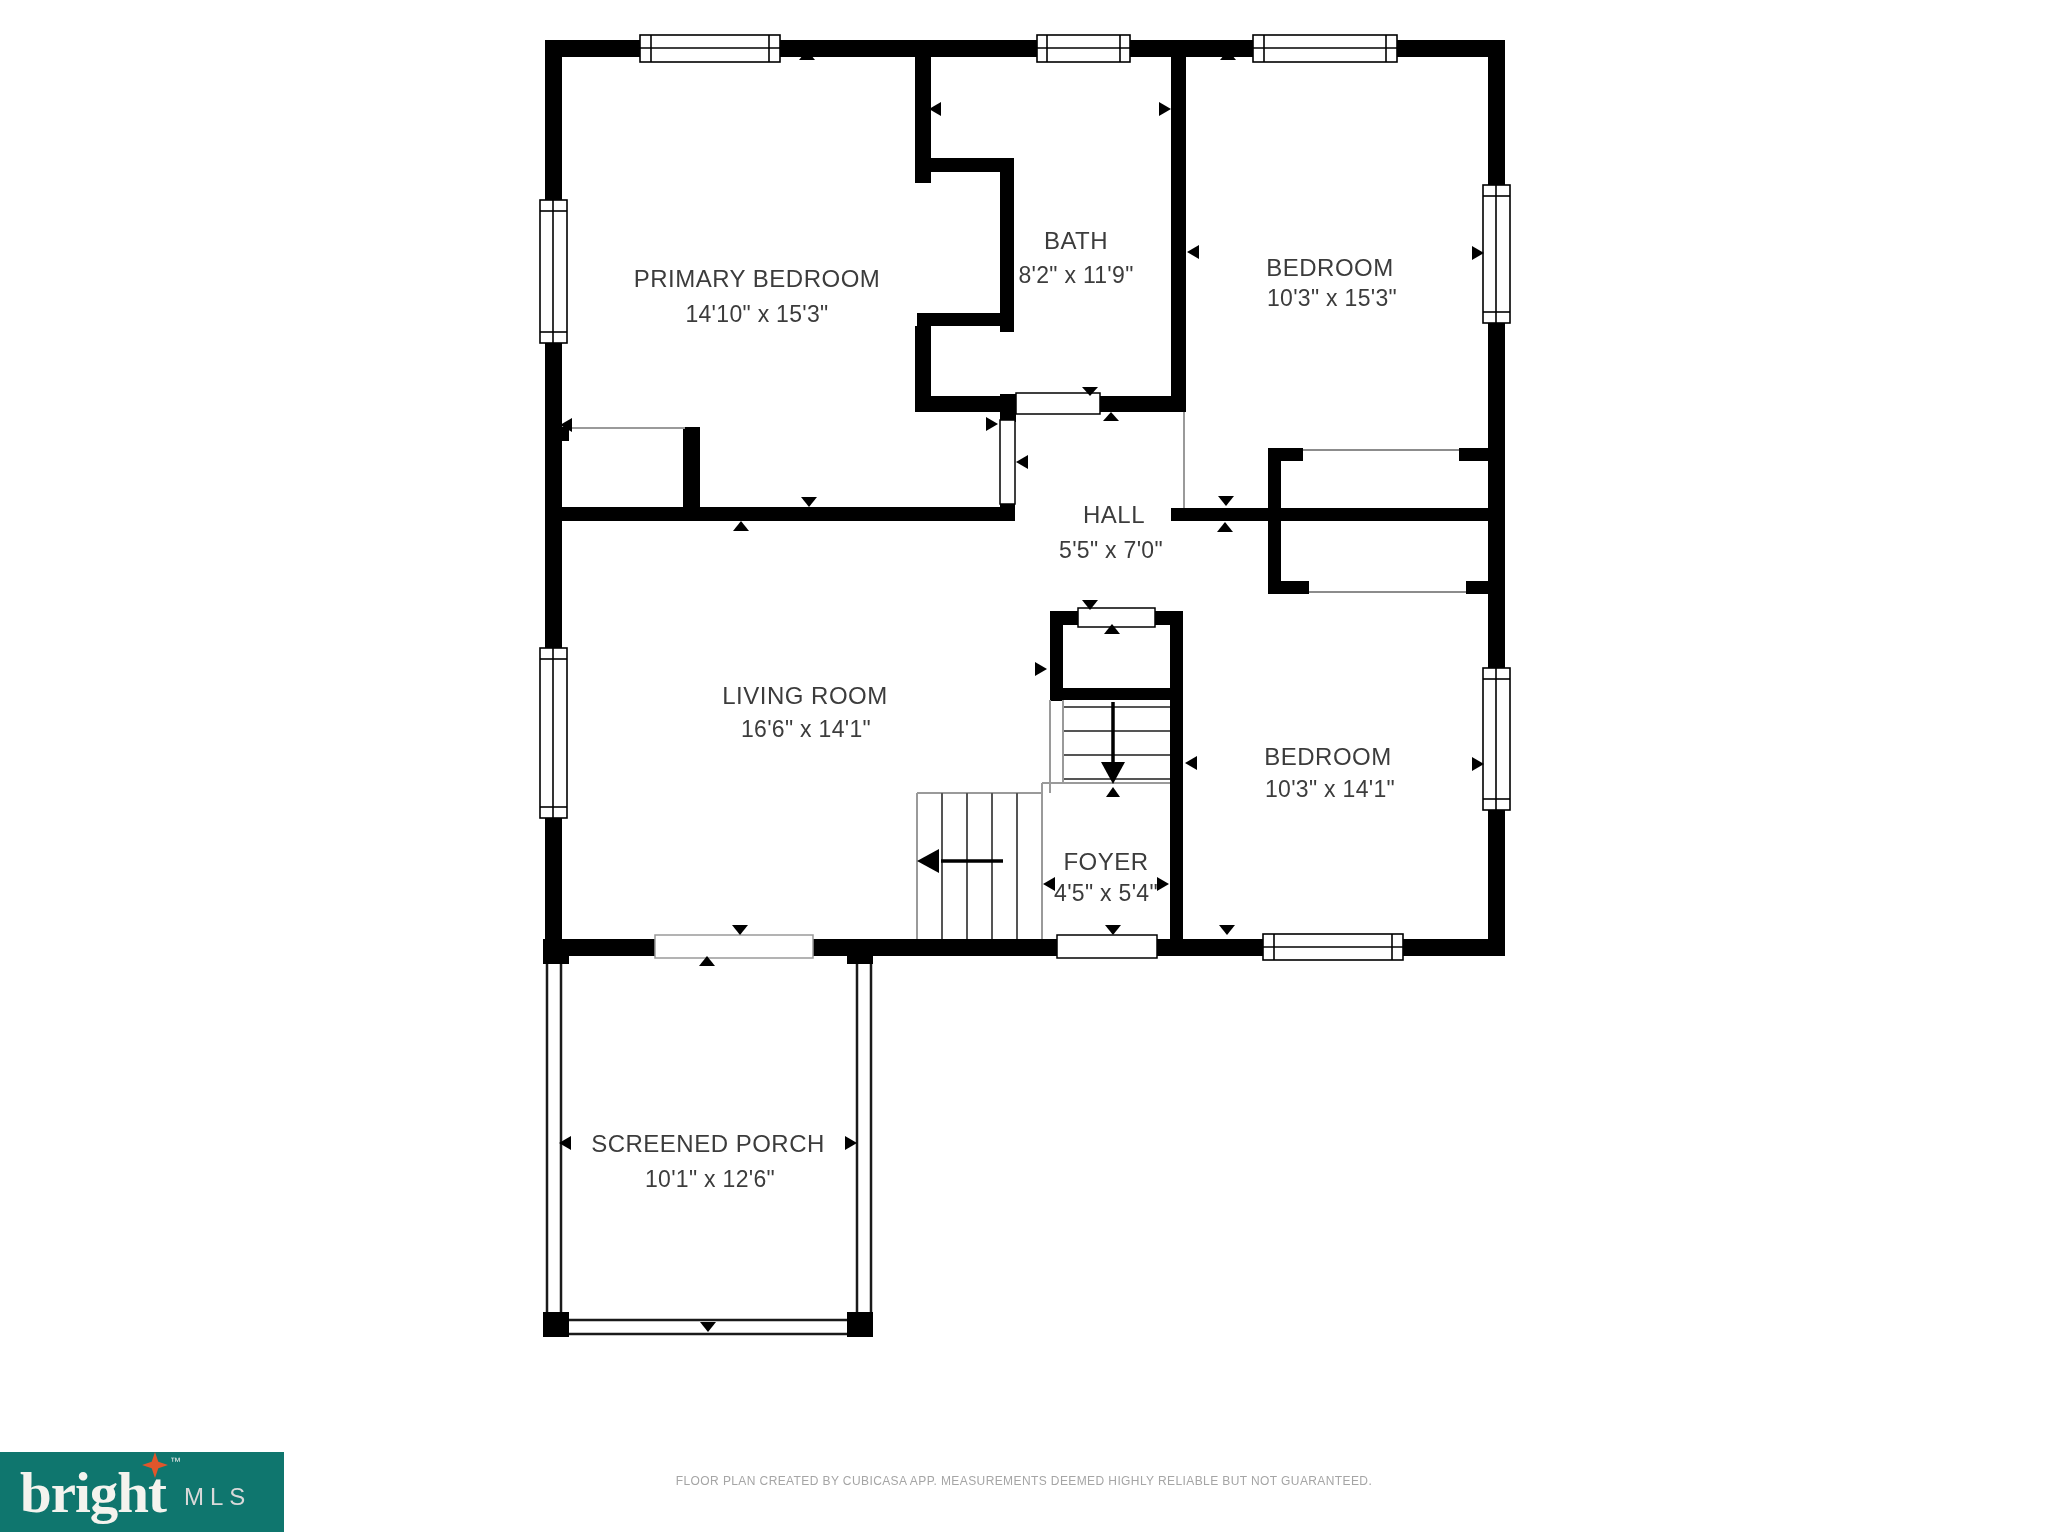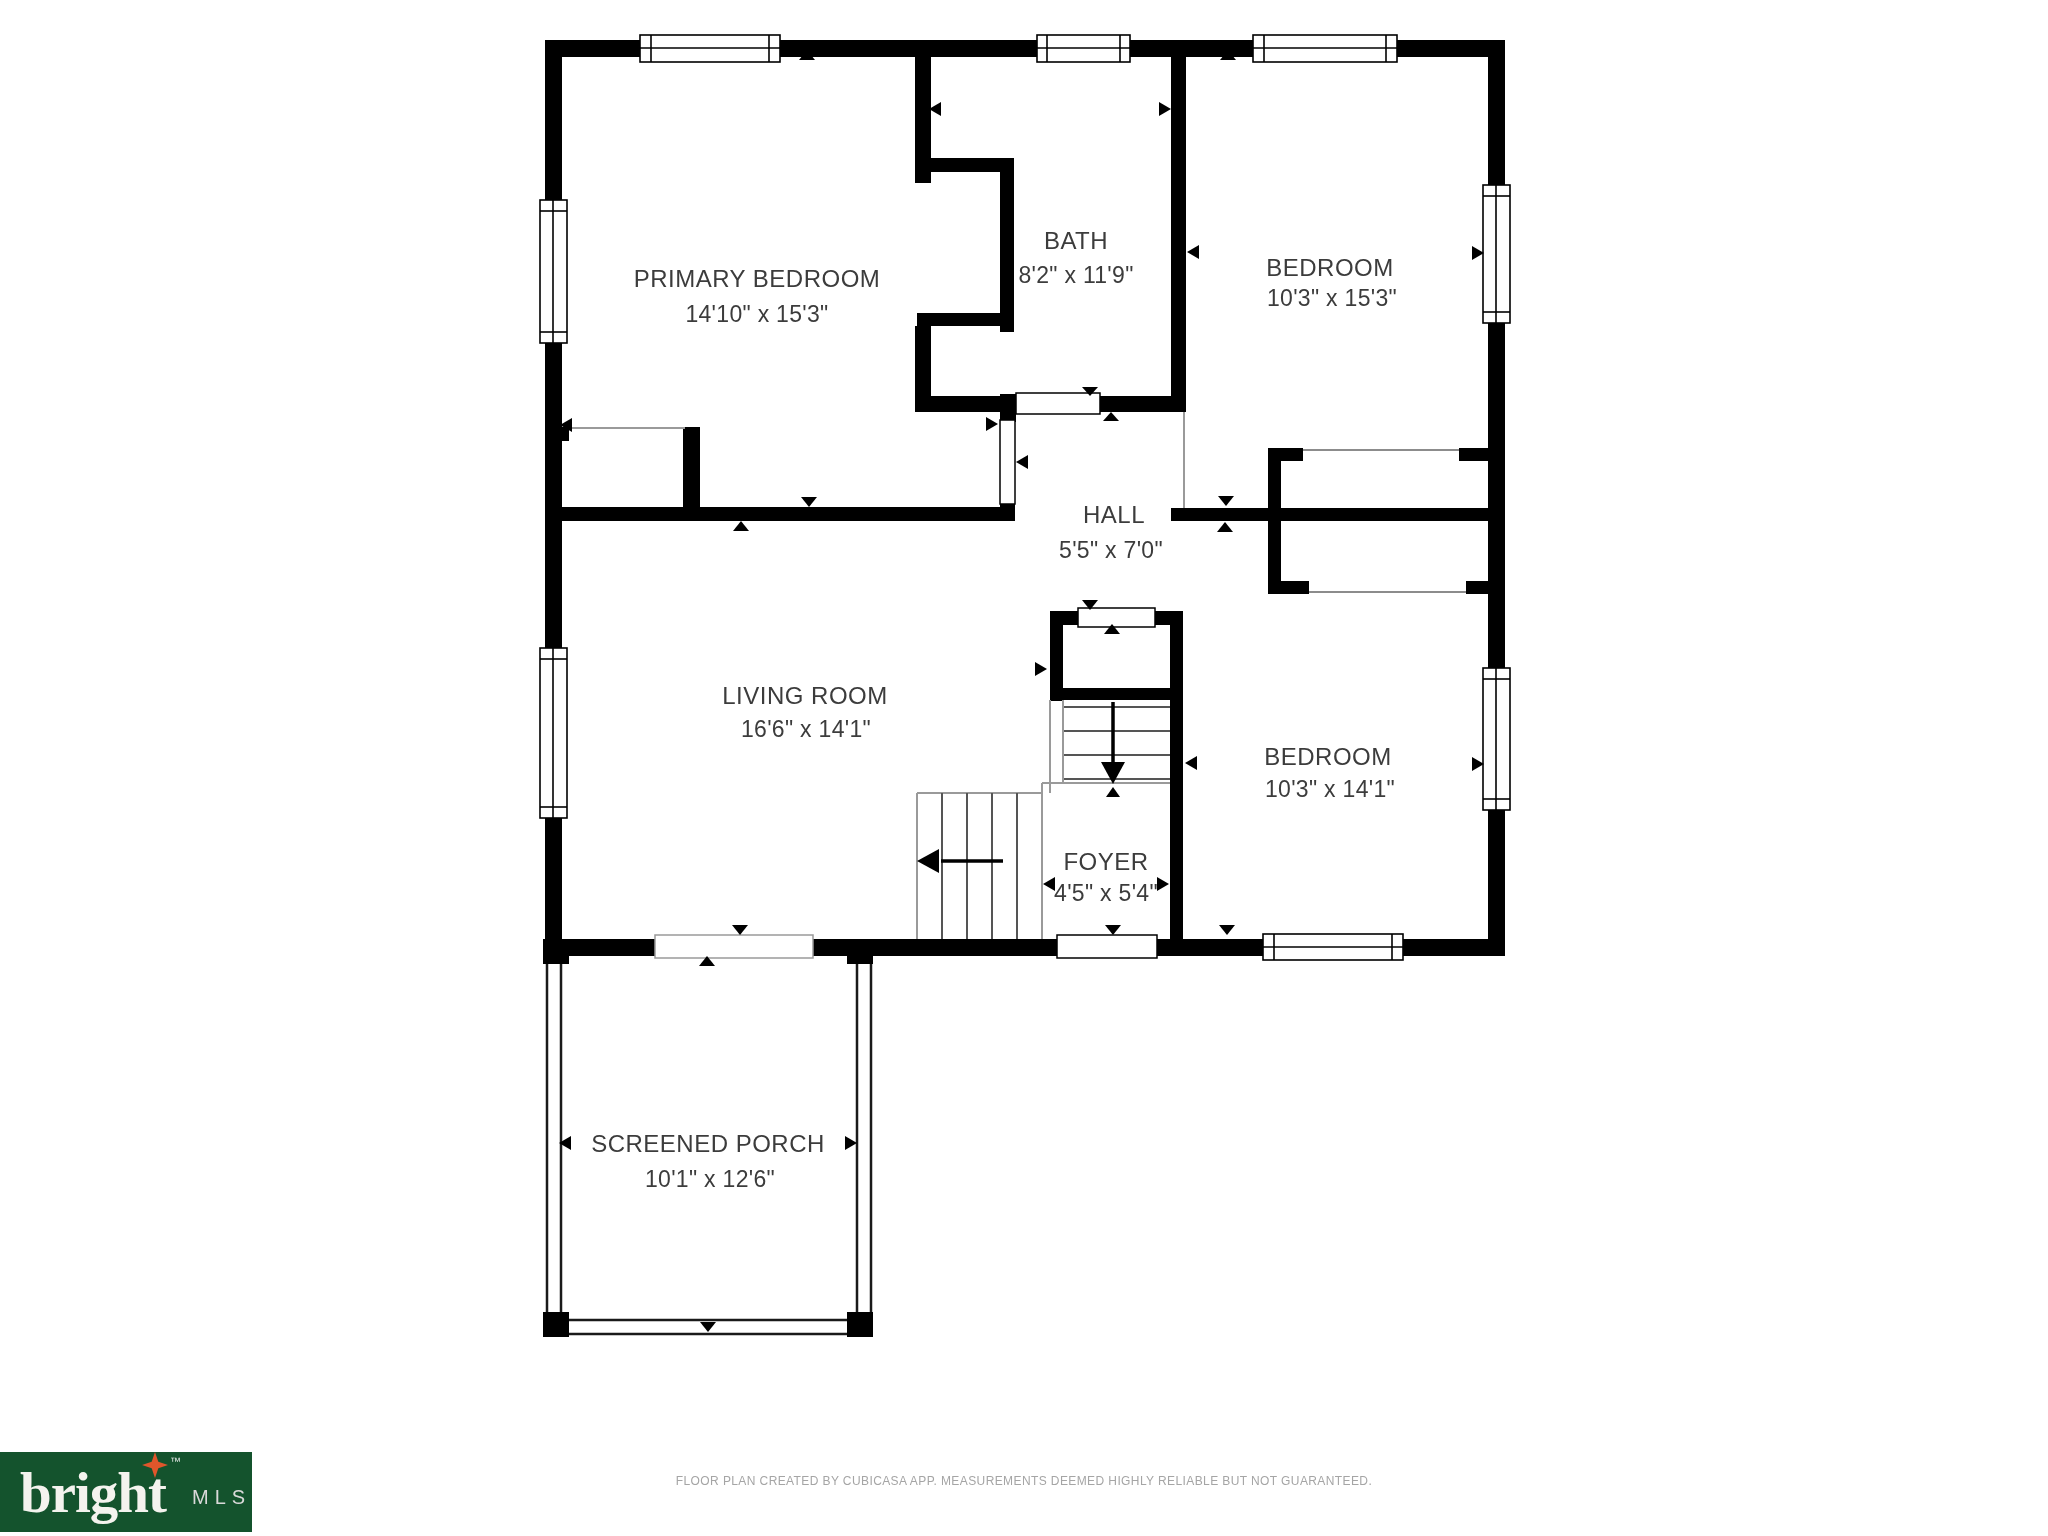--- a/index.html
+++ b/index.html
@@ -3,28 +3,28 @@
 <meta charset="utf-8">
 <style>
   html,body{margin:0;padding:0;background:#ffffff;}
   .canvas{position:relative;width:2048px;height:1536px;background:#ffffff;overflow:hidden;
           font-family:"Liberation Sans","DejaVu Sans",sans-serif;}
   .plan-svg{position:absolute;left:0;top:0;}
   .room-name{font-size:24px;letter-spacing:0.5px;fill:#3c3c3c;}
   .room-dims{font-size:23px;letter-spacing:0.3px;fill:#3c3c3c;}
   .footer-note{position:absolute;left:0;right:0;top:1474px;text-align:center;
                font-size:12px;letter-spacing:0.4px;color:#a5a5a5;}
-  .logo{position:absolute;left:0;top:1452px;width:252px;height:80px;background:#14532d;
+  .logo{position:absolute;left:0;top:1452px;width:284px;height:80px;background:#0f766e;
         display:flex;align-items:center;box-sizing:border-box;padding-left:20px;}
   .brand-wrap{position:relative;line-height:1;}
   .brand{font-family:"Liberation Serif","DejaVu Serif",serif;font-weight:bold;
          font-size:57px;color:#f4f3ee;letter-spacing:-1px;}
   .brand-star{position:absolute;left:122px;top:-12px;width:26px;height:26px;}
   .brand-tm{position:absolute;left:150px;top:-8px;font-size:11px;color:#efefef;}
-  .mls{font-size:20px;color:#d9d9d9;letter-spacing:6px;margin-left:26px;padding-top:10px;}
+  .mls{font-size:24px;color:#d9d9d9;letter-spacing:6px;margin-left:18px;padding-top:10px;}
 </style>
 </head>
 <body>
 
 <div class="canvas">
 
   <svg class="plan-svg" width="2048" height="1536" viewBox="0 0 2048 1536">
 
     <g fill="#000000" shape-rendering="crispEdges">
       <rect x="545" y="40" width="960" height="17"></rect>

